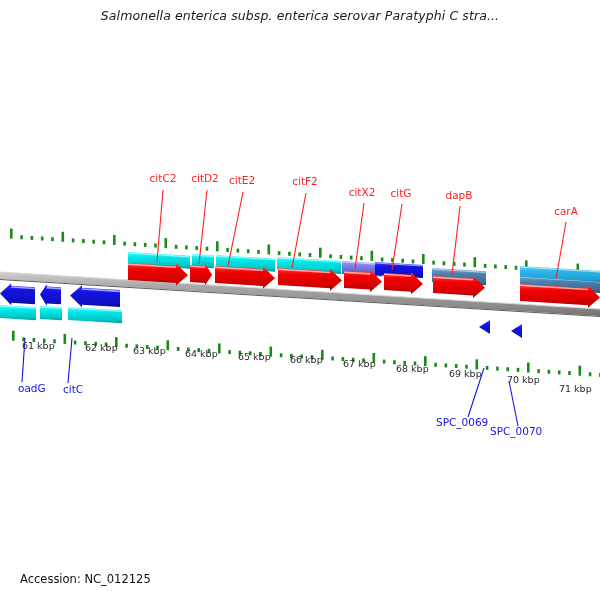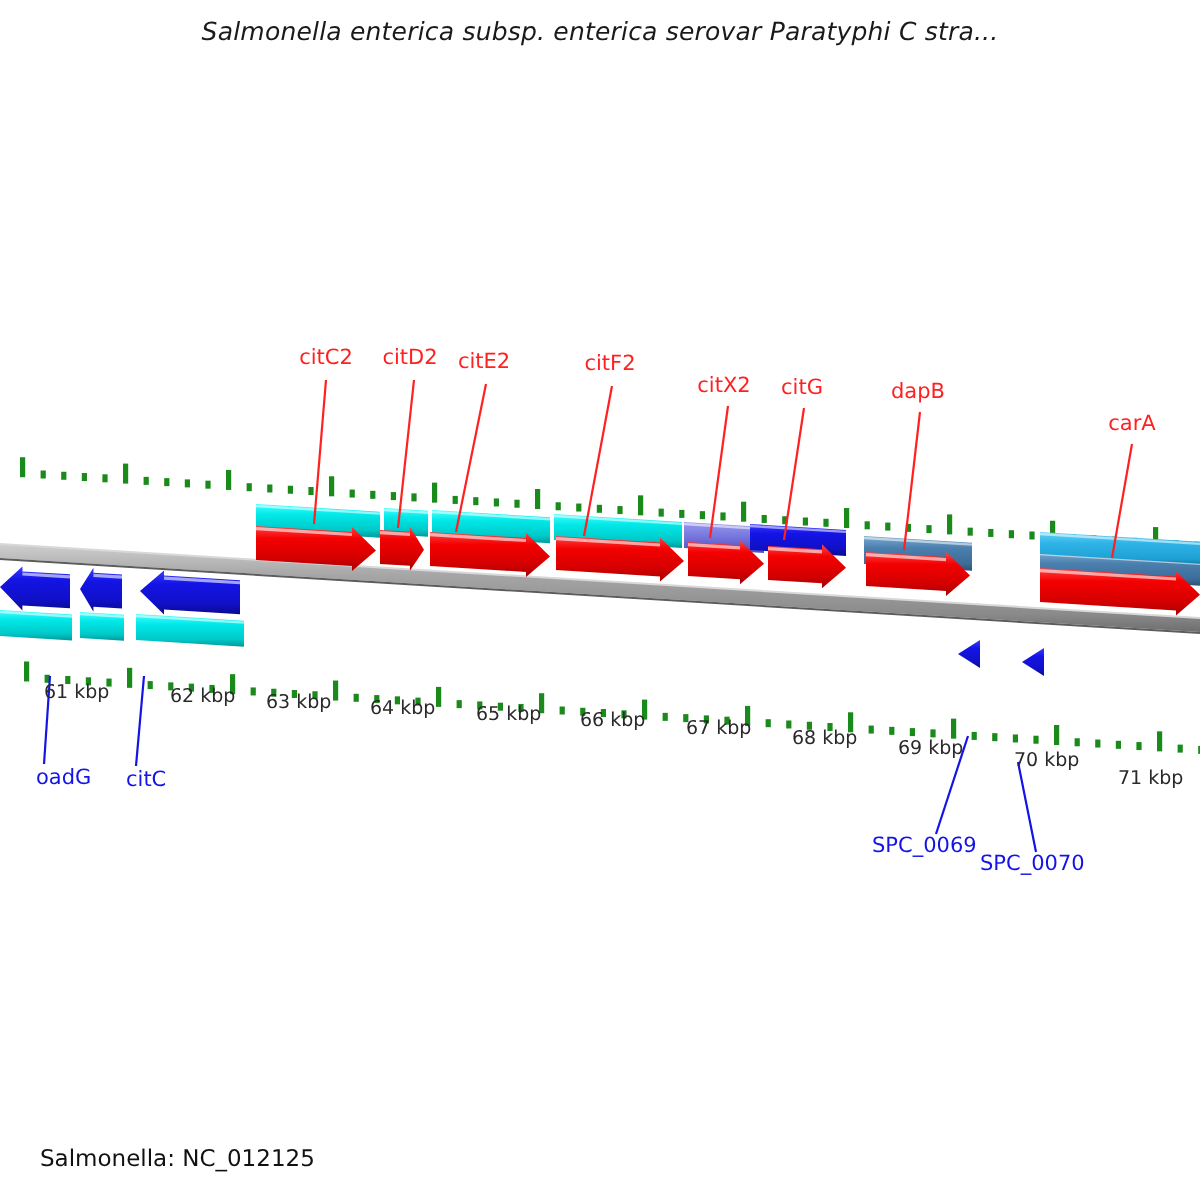--- a/index.html
+++ b/index.html
@@ -334,14 +334,14 @@
         <text x="238" y="360" class="lbl-kbp" text-anchor="start">65 kbp</text>
         <text x="290" y="363" class="lbl-kbp" text-anchor="start">66 kbp</text>
         <text x="343" y="367" class="lbl-kbp" text-anchor="start">67 kbp</text>
         <text x="396" y="372" class="lbl-kbp" text-anchor="start">68 kbp</text>
         <text x="449" y="377" class="lbl-kbp" text-anchor="start">69 kbp</text>
         <text x="507" y="383" class="lbl-kbp" text-anchor="start">70 kbp</text>
         <text x="559" y="392" class="lbl-kbp" text-anchor="start">71 kbp</text>
       </g>
   </svg>
 
-  <div id="footer-accession">Salmonella: NC_012125</div>
+  <div id="footer-accession">Accession: NC_012125</div>
 </div>
 
 </body></html>

